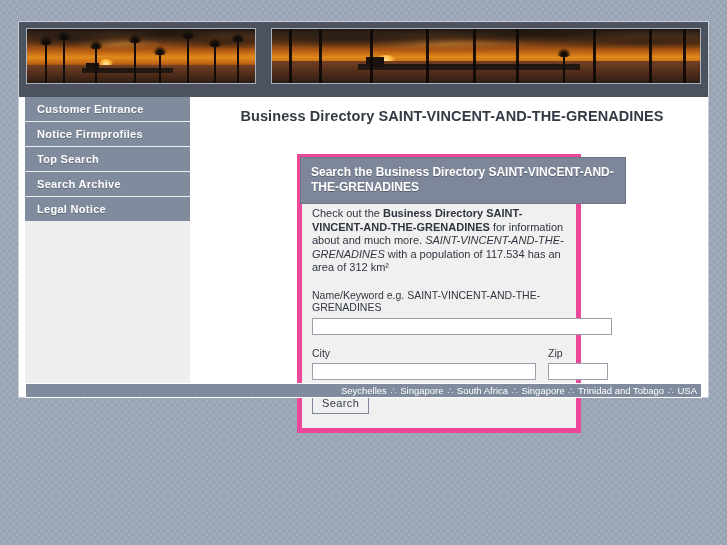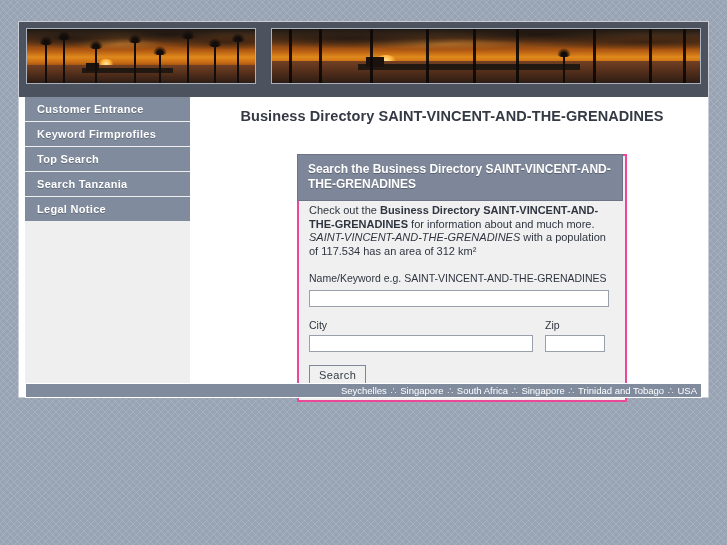--- a/index.html
+++ b/index.html
@@ -181,23 +181,23 @@
     font-weight: bold;
     color: #333a45;
     letter-spacing: 0.1px;
   }
 
   
   #search-panel {
     position: absolute;
     left: 101px;
     top: 57px;
-    width: 330px;
+    width: 284px;
     background: #f0f0f0;
-    border: 2px solid #ec4899;
+    border: 5px solid #ec4899;
     box-sizing: border-box;
     min-height: 213px;
   }
   #search-panel-header {
     position: absolute;
     left: -2px;
     top: -2px;
     width: 326px;
     background: #7d8799;
     color: #ffffff;
@@ -332,27 +332,27 @@
 
   <div id="banner-strip"></div>
 
   <div id="content">
 
     <nav id="sidebar">
       <div class="nav-item">
         <span>Customer Entrance</span>
       </div>
       <div class="nav-item">
-        <span>Keyword Firmprofiles</span>
+        <span>Notice Firmprofiles</span>
       </div>
       <div class="nav-item">
         <span>Top Search</span>
       </div>
       <div class="nav-item">
-        <span>Search Tanzania</span>
+        <span>Search Archive</span>
       </div>
       <div class="nav-item">
         <span>Legal Notice</span>
       </div>
     </nav>
 
     <main id="main">
       <h1 id="page-title">Business Directory SAINT-VINCENT-AND-THE-GRENADINES</h1>
 
       <section id="search-panel">

